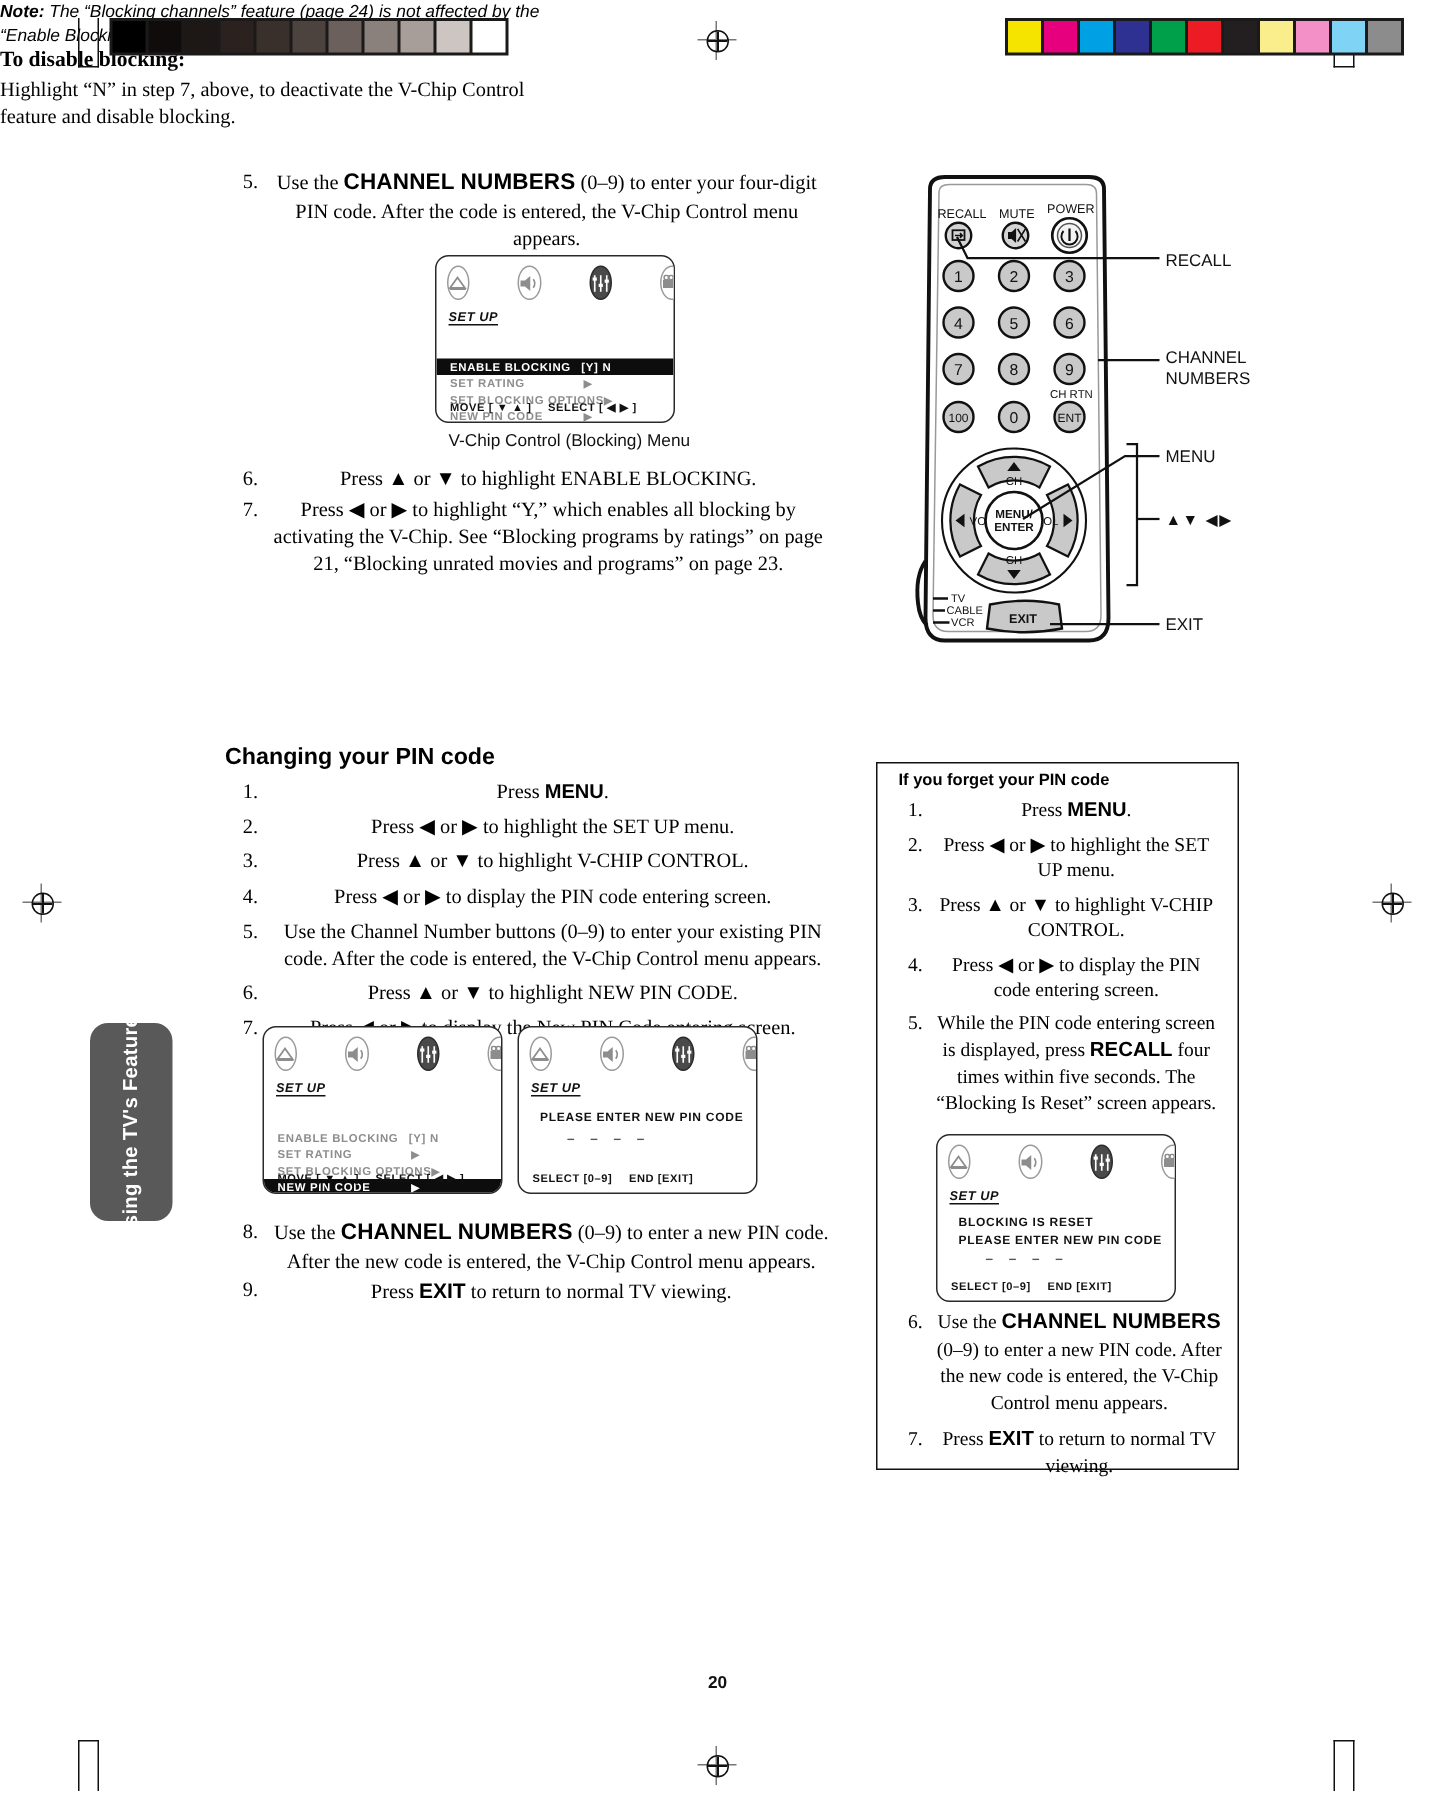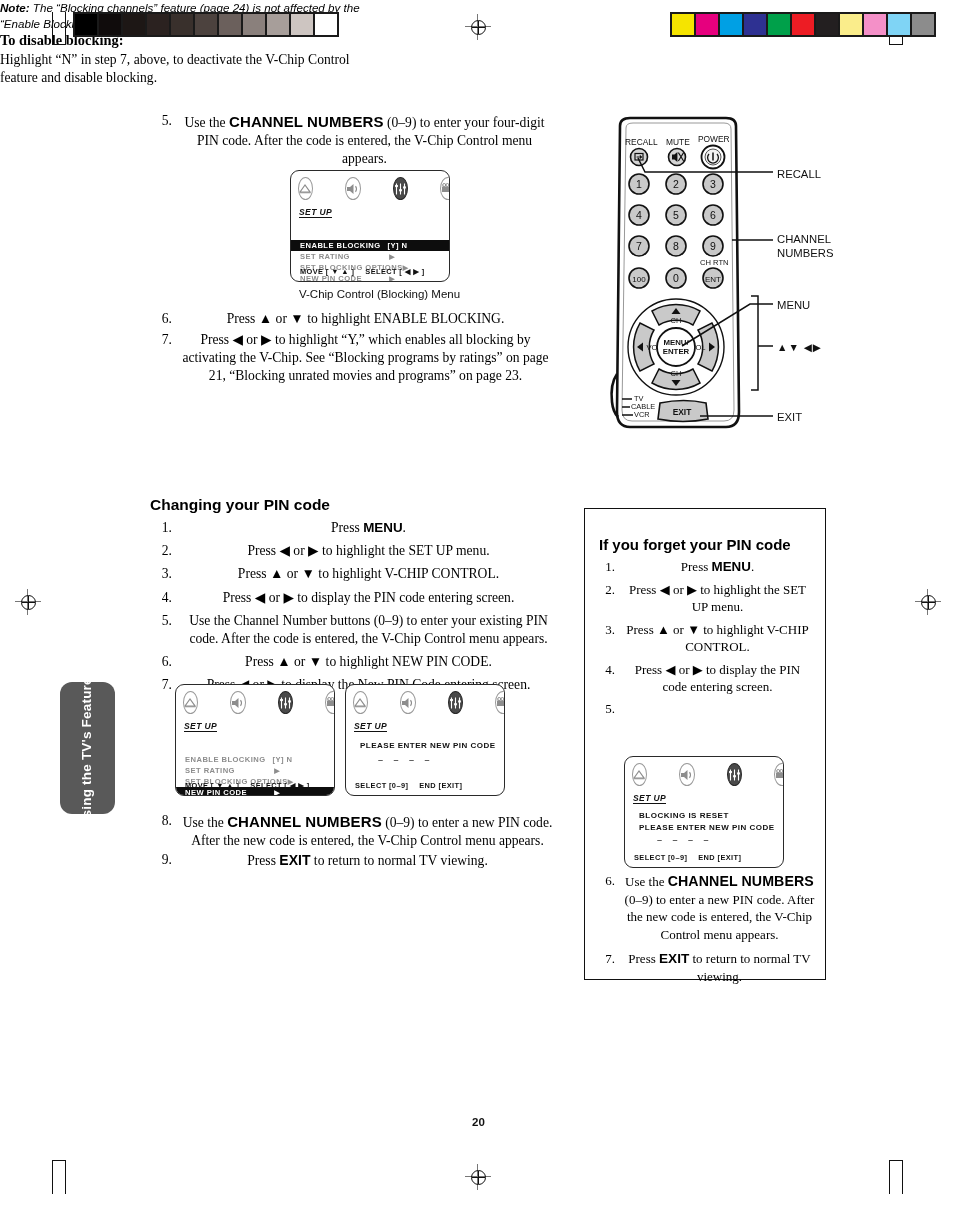--- a/index.html
+++ b/index.html
@@ -140,22 +140,22 @@
 
   
   .callout {
     position: absolute;
     border: 1.6px solid #111;
     box-sizing: border-box;
     background: #fff;
   }
   .callout-title {
     font-family: "Liberation Sans", sans-serif;
-    font-weight: bold; font-size: 15px;
-    margin: 27px 0 5px 14px;
+    font-weight: bold; font-size: 11px;
+    margin: 5px 0 5px 14px;
   }
 
   
   .remote-wrap { position: absolute; }
   .callout-lbl {
     position: absolute;
     font-family: "Liberation Sans", sans-serif;
     font-size: 11.3px; line-height: 1.28; color: #111;
   }
 
@@ -621,20 +621,21 @@
       <div class="li">
         <div class="num">3.</div>
         <div class="bd">Press ▲ or ▼ to highlight V-CHIP CONTROL.</div>
       </div>
       <div class="li">
         <div class="num">4.</div>
         <div class="bd">Press ◀ or ▶ to display the PIN code entering screen.</div>
       </div>
       <div class="li">
         <div class="num">5.</div>
+        <div class="bd"><span>While the PIN code entering screen is displayed, press </span><span class="b-sans" style="font-size:13.6px;">RECALL</span><span> four times within five seconds. The “Blocking Is Reset” screen appears.</span></div>
       </div>
     </div>
 
     <div class="osd" style="left:39px; top:247px; width:160px; height:112px;">
       <div class="osd-icons">
         <div class="osd-ic">
           <svg width="13" height="11" viewBox="0 0 13 11">
               <path d="M1 9 L6 2 L11 9 Z" fill="none" stroke="#8d8d8d" stroke-width="1.2"></path>
               <path d="M1 9.8 H11.6" stroke="#8d8d8d" stroke-width="1.1"></path>
             </svg>

